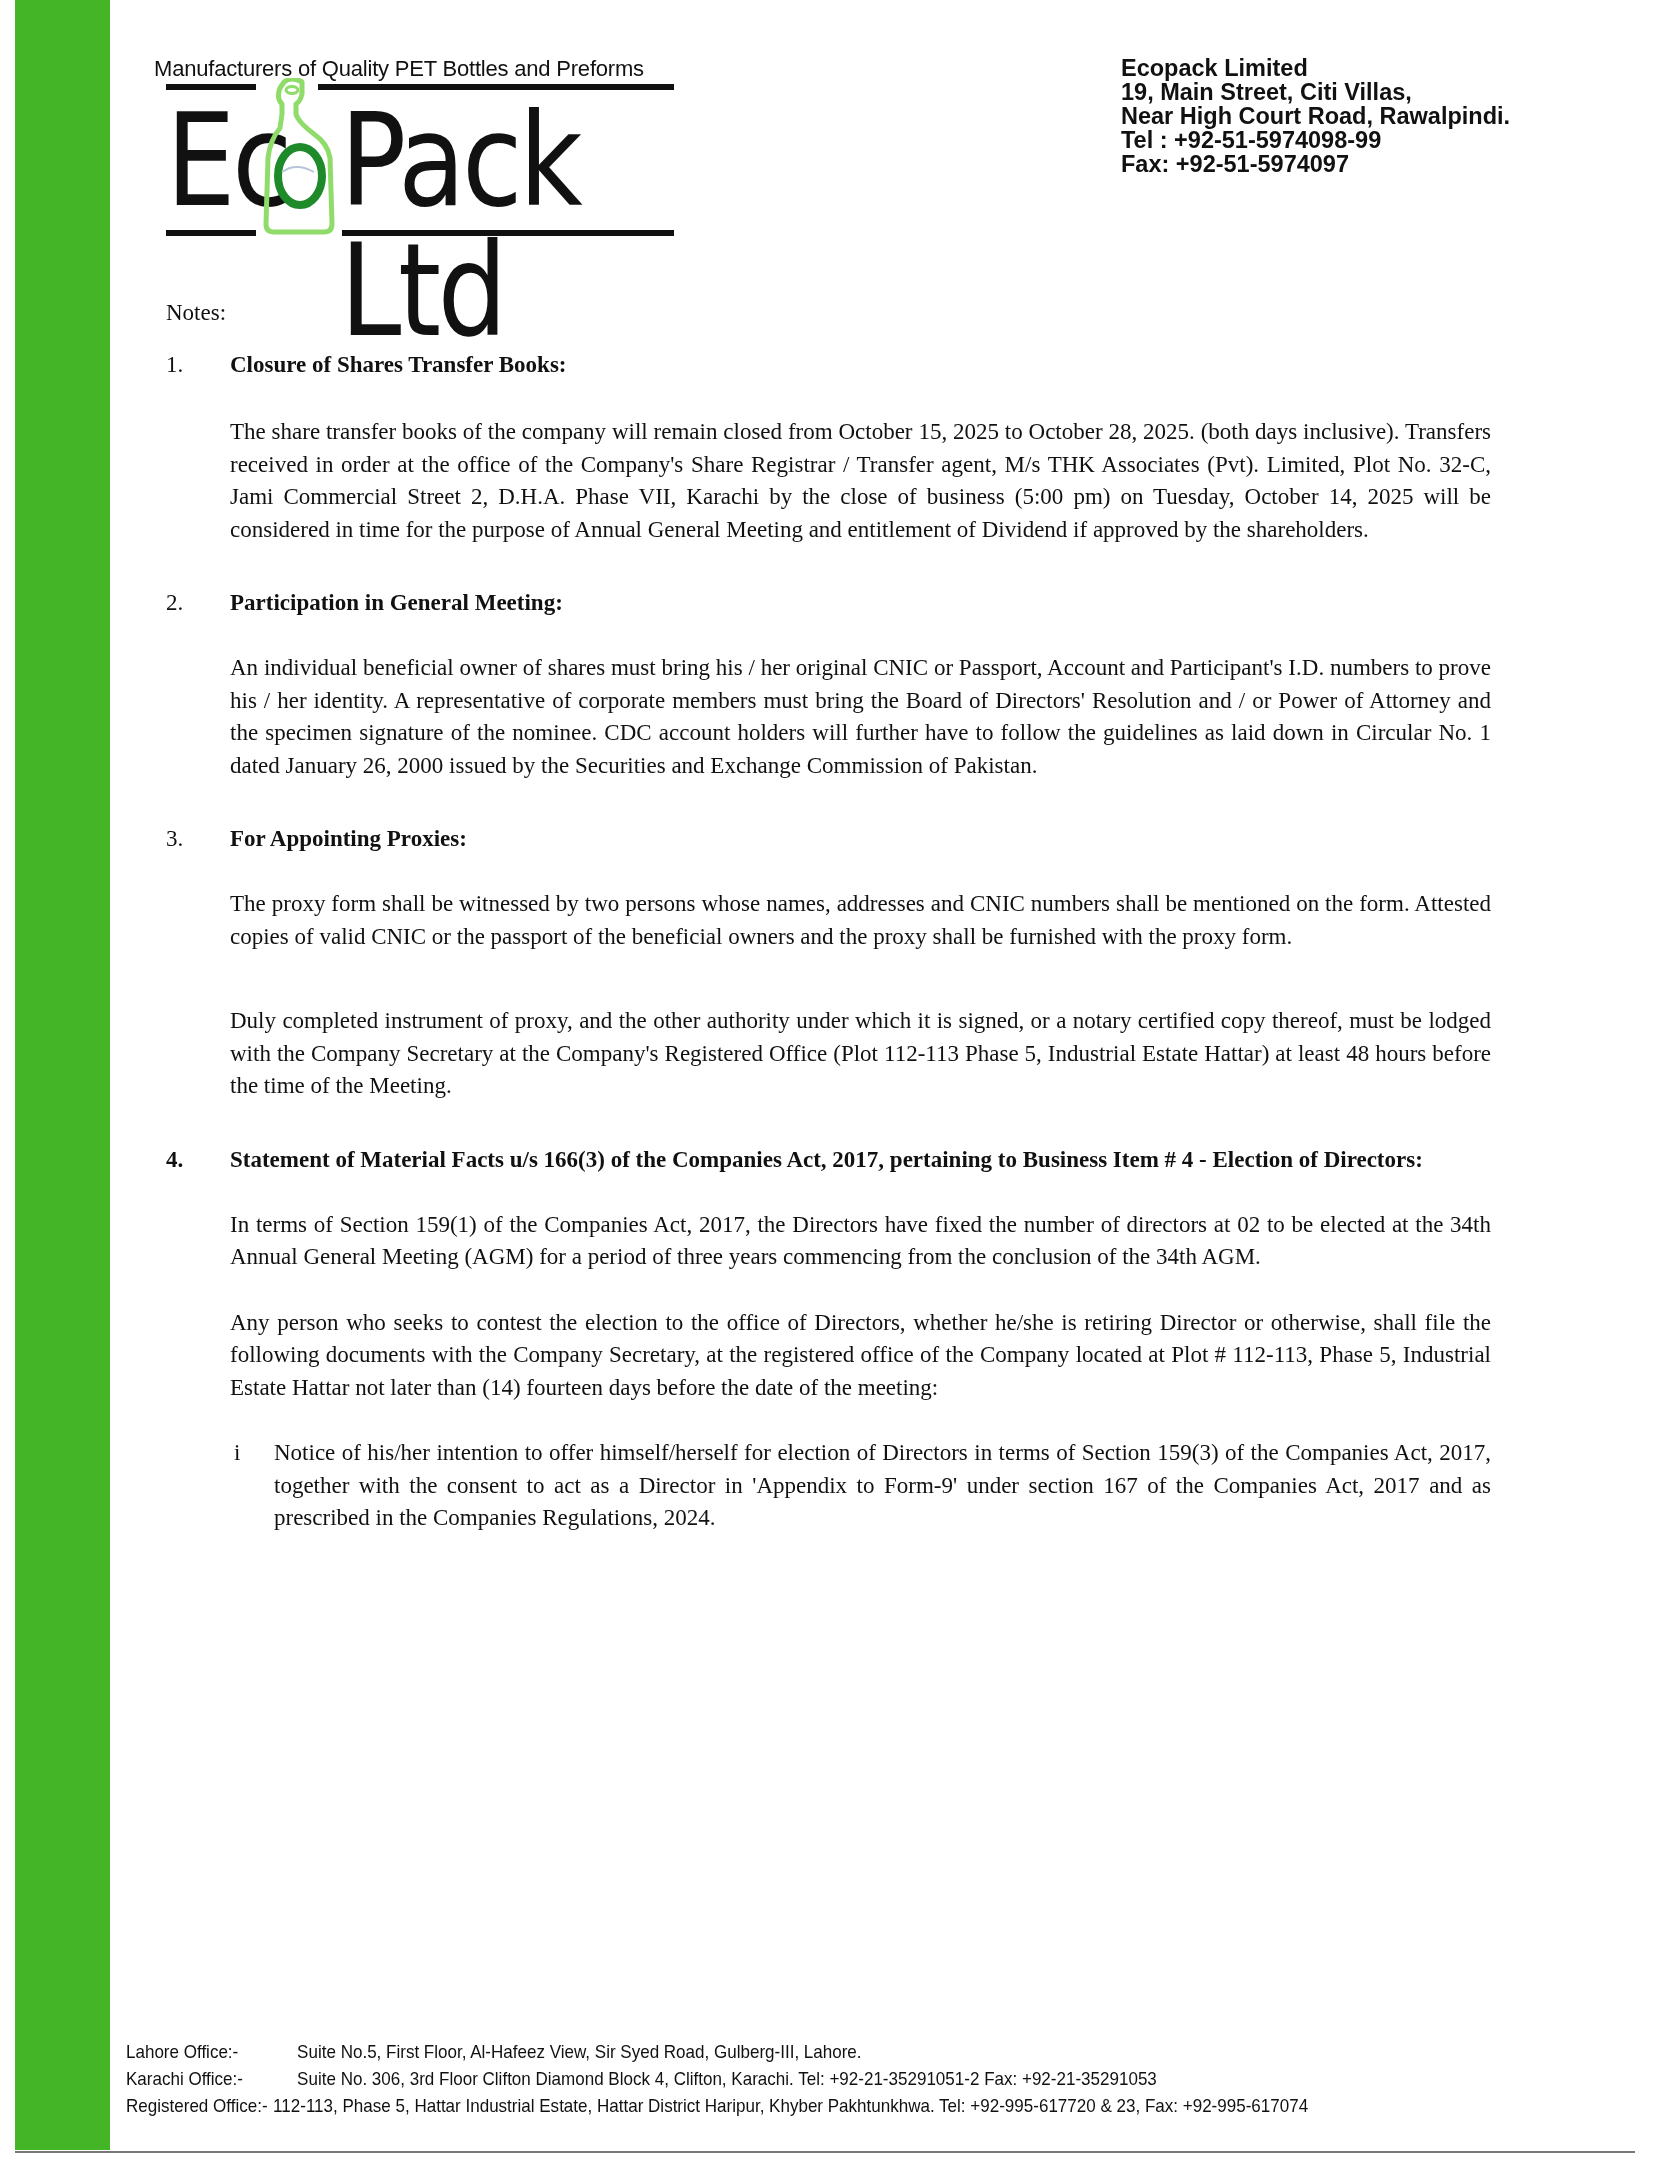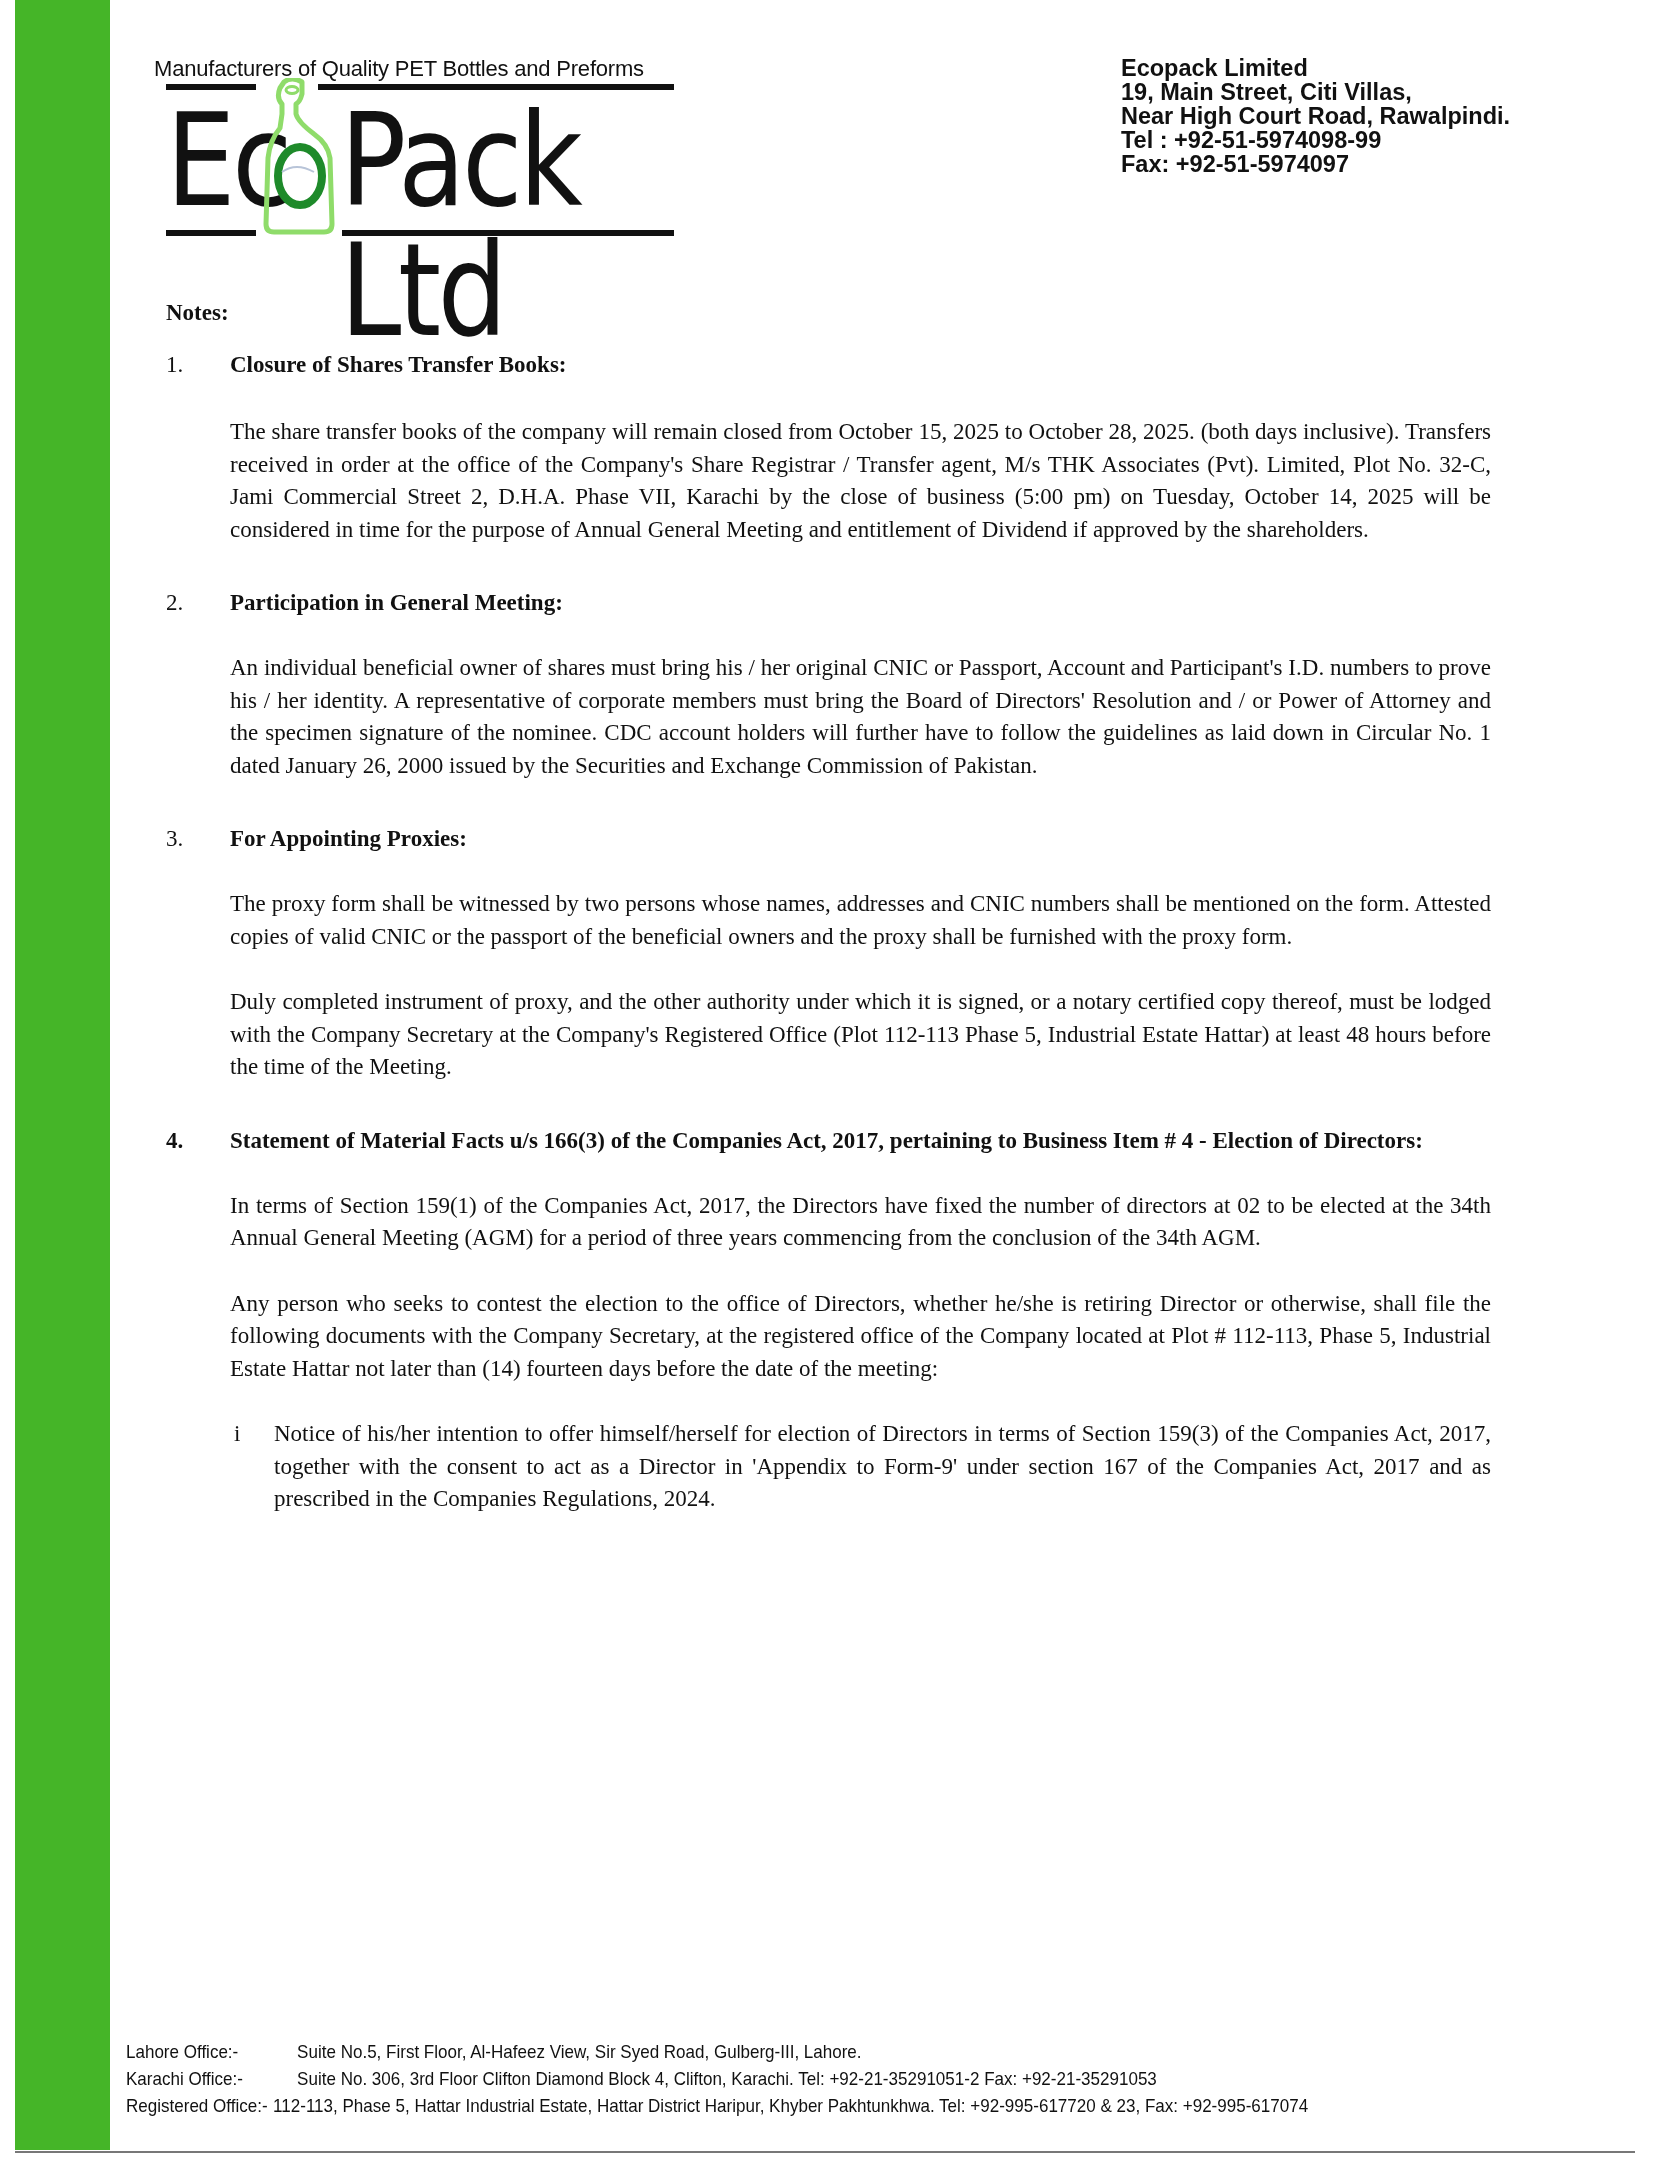--- a/index.html
+++ b/index.html
@@ -30,21 +30,21 @@
     color: #111; transform: scaleX(0.86); transform-origin: left center;
   }
   .logo .bottle { position: absolute; left: 96px; top: -6px; width: 76px; height: 160px; }
   .address {
     position: absolute; left: 1121px; top: 56px;
     font-family: Liberation Sans, sans-serif; font-weight: bold; font-size: 23.5px;
     line-height: 24px;
   }
   .address div { white-space: nowrap; }
   .content { position: absolute; left: 166px; top: 300px; width: 1325px; }
-  .notes-label { font-size: 23px; margin: 0 0 22px 0; font-weight: bold; }
+  .notes-label { font-size: 23px; margin: 0 0 22px 0; }
   .sec { position: relative; }
   .sec-head { display: flex; font-size: 23px; font-weight: bold; line-height: 33px; }
   .sec-num { width: 64px; flex: none; font-weight: normal; }
   .sec-num.bold { font-weight: bold; }
   .para {
     margin-left: 64px; font-size: 23px; line-height: 32.5px; text-align: justify;
   }
   .sub { display: flex; margin-left: 64px; font-size: 23px; line-height: 32.5px; }
   .sub-num { width: 40px; flex: none; padding-left: 4px; }
   .sub-text { flex: 1; text-align: justify; }
@@ -105,21 +105,21 @@
     </div>
     <p class="para" style="margin-top:33px; margin-bottom:0;">An individual beneficial owner of shares must bring his / her original CNIC or Passport, Account and Participant's I.D. numbers to prove his / her identity. A representative of corporate members must bring the Board of Directors' Resolution and / or Power of Attorney and the specimen signature of the nominee. CDC account holders will further have to follow the guidelines as laid down in Circular No. 1 dated January 26, 2000 issued by the Securities and Exchange Commission of Pakistan.</p>
   </div>
 
   <div class="sec" style="margin-top:40px;">
     <div class="sec-head">
       <span class="sec-num">3.</span>
       <span>For Appointing Proxies:</span>
     </div>
     <p class="para" style="margin-top:33px; margin-bottom:0;">The proxy form shall be witnessed by two persons whose names, addresses and CNIC numbers shall be mentioned on the form. Attested copies of valid CNIC or the passport of the beneficial owners and the proxy shall be furnished with the proxy form.</p>
-    <p class="para" style="margin-top:33px; margin-bottom:0;">Duly completed instrument of proxy, and the other authority under which it is signed, or a notary certified copy thereof, must be lodged with the Company Secretary at the Company's Registered Office (Plot 112-113 Phase 5, Industrial Estate Hattar) at least 48 hours before the time of the Meeting.</p>
+    <p class="para" style="margin-top:52px; margin-bottom:0;">Duly completed instrument of proxy, and the other authority under which it is signed, or a notary certified copy thereof, must be lodged with the Company Secretary at the Company's Registered Office (Plot 112-113 Phase 5, Industrial Estate Hattar) at least 48 hours before the time of the Meeting.</p>
   </div>
 
   <div class="sec" style="margin-top:40px;">
     <div class="sec-head">
       <span class="sec-num bold">4.</span>
       <span>Statement of Material Facts u/s 166(3) of the Companies Act, 2017, pertaining to Business Item # 4 - Election of Directors:</span>
     </div>
     <p class="para" style="margin-top:33px; margin-bottom:0;">In terms of Section 159(1) of the Companies Act, 2017, the Directors have fixed the number of directors at 02 to be elected at the 34th Annual General Meeting (AGM) for a period of three years commencing from the conclusion of the 34th AGM.</p>
     <p class="para" style="margin-top:33px; margin-bottom:0;">Any person who seeks to contest the election to the office of Directors, whether he/she is retiring Director or otherwise, shall file the following documents with the Company Secretary, at the registered office of the Company located at Plot # 112-113, Phase 5, Industrial Estate Hattar not later than (14) fourteen days before the date of the meeting:</p>
     <div class="sub" style="margin-top:33px;">

